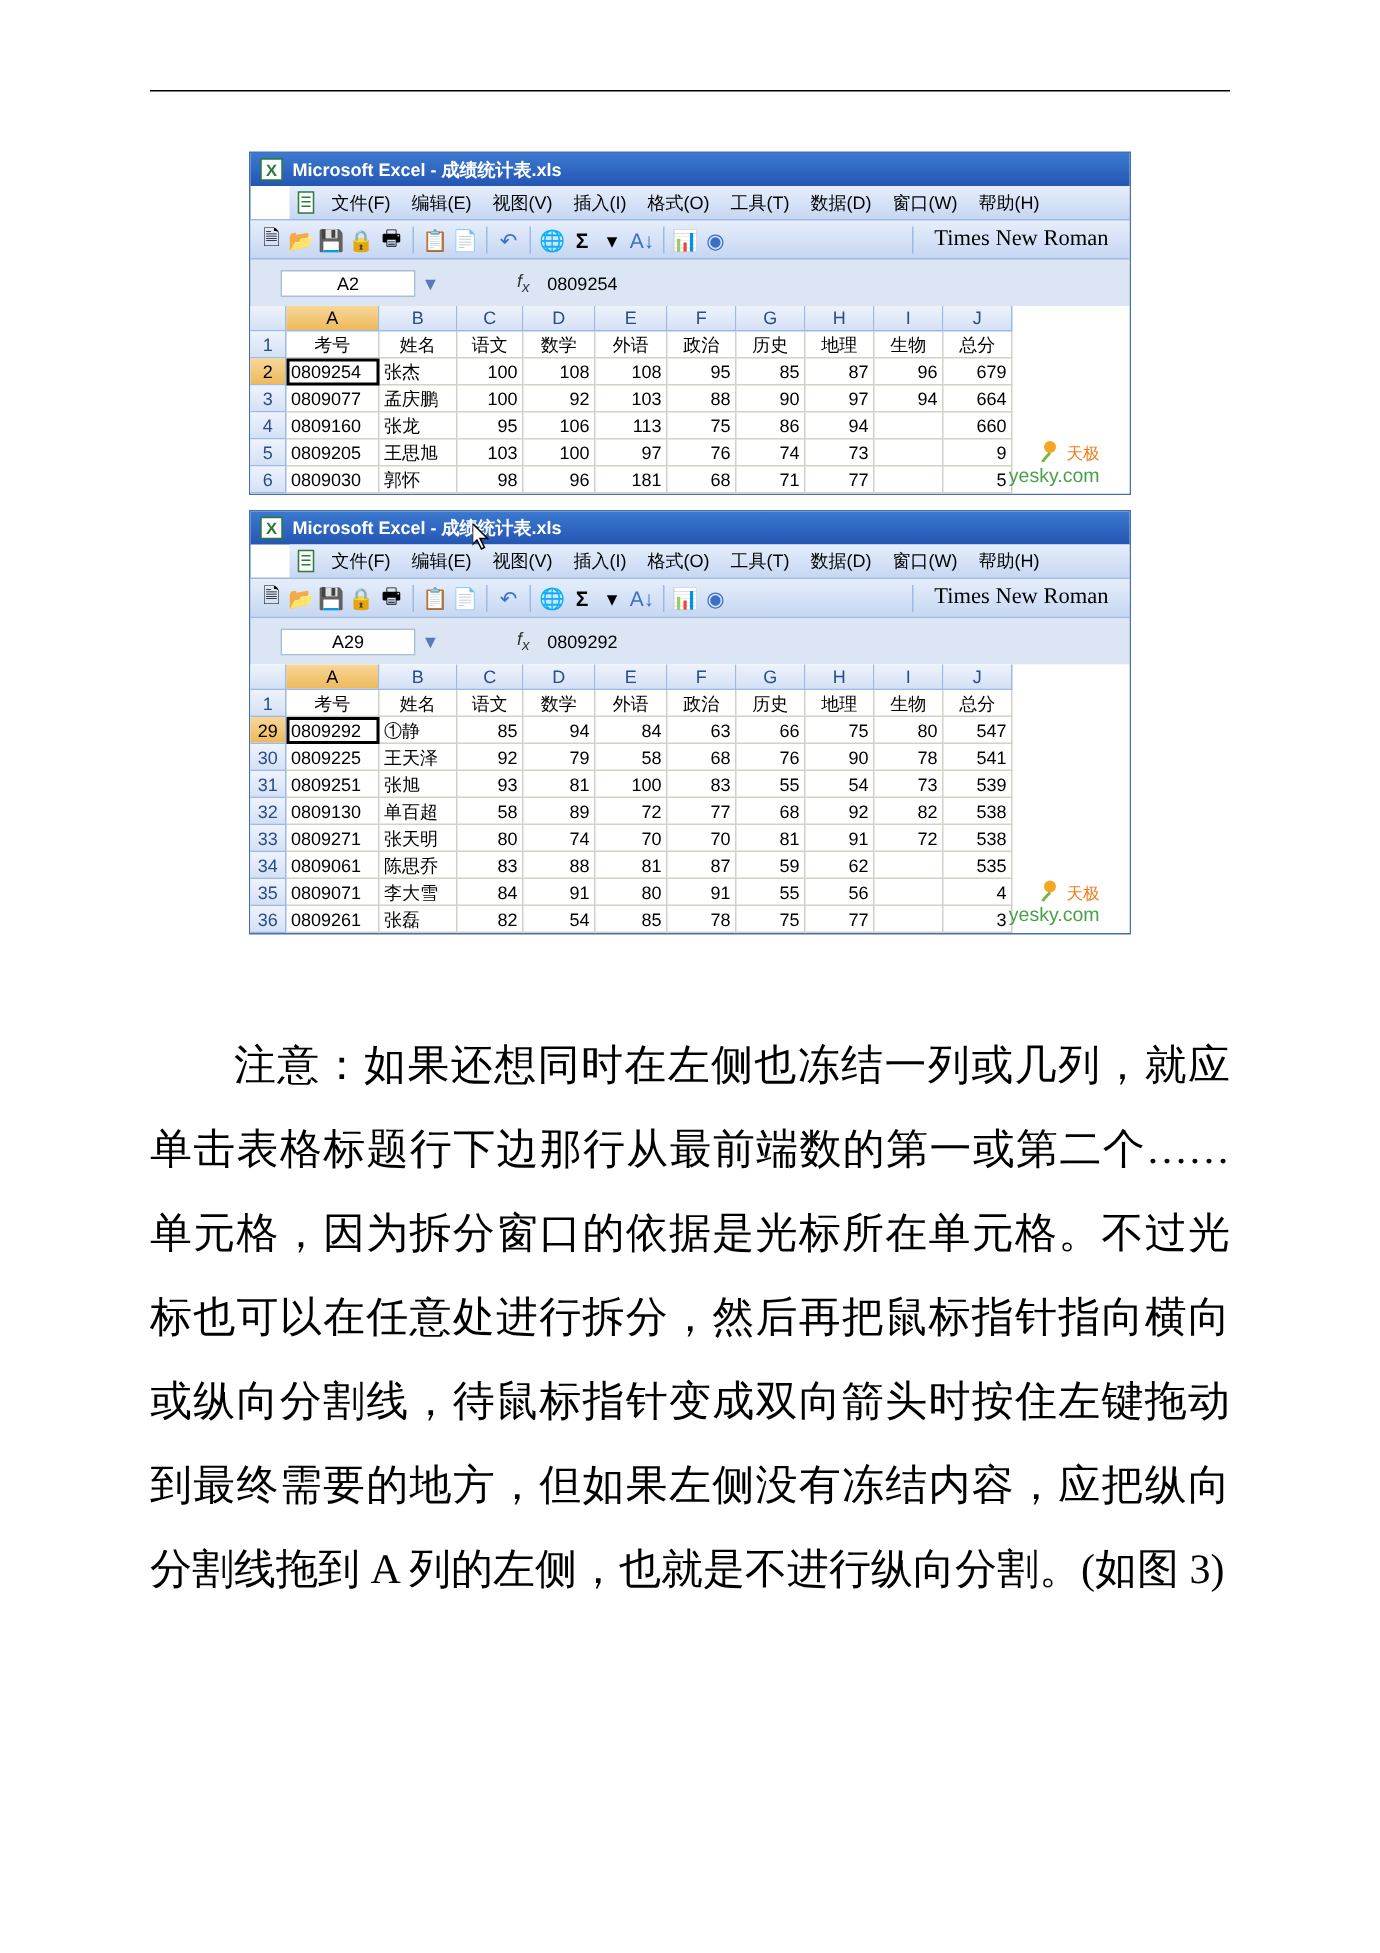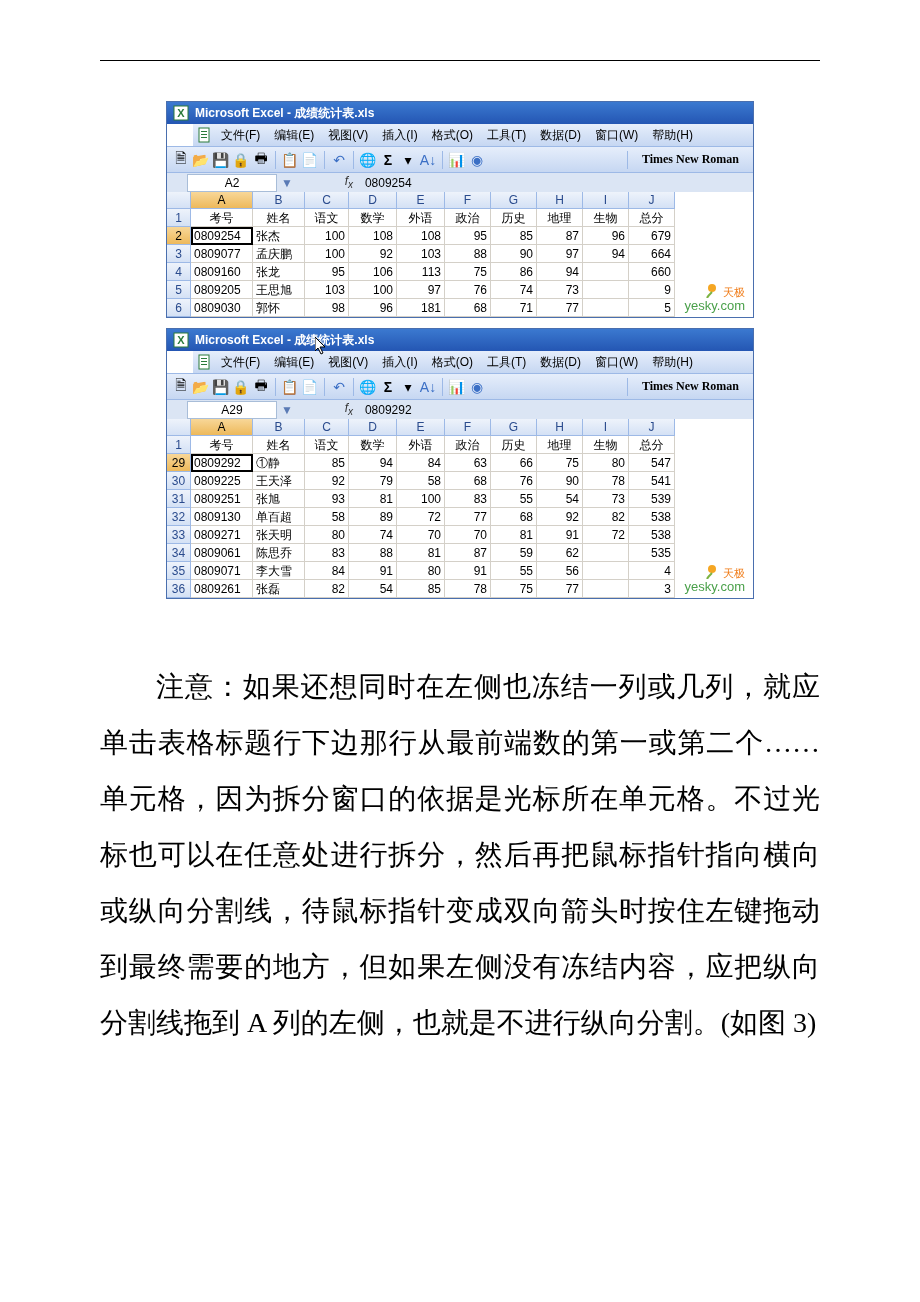--- a/index.html
+++ b/index.html
@@ -57,29 +57,28 @@
     padding: 0 6px;
   }
   .toolbar .tb-icon {
     width: 16px; height: 16px;
     display: flex; align-items: center; justify-content: center;
     font-size: 14px;
   }
   .tb-sep { width: 1px; height: 18px; background: #9db9e6; margin: 0 2px; }
   .font-name {
     font-family: "Times New Roman", serif;
-    font-size: 12px;
+    font-size: 15px;
     color: #000;
     padding: 0 8px;
-    font-weight: bold;
   }
   .formula-bar {
     display: flex;
     align-items: center;
-    height: 20px;
+    height: 32px;
     background: #dbe5f4;
     border-top: 1px solid #9db9e6;
     padding: 0 0 0 0;
   }
   .name-box {
     width: 90px;
     height: 18px;
     background: #fff;
     border: 1px solid #a8bdd8;
     margin: 0 4px 0 20px;
@@ -145,21 +144,21 @@
     z-index: 2;
     position: relative;
   }
   .corner {
     background: linear-gradient(to bottom, #eef3fb, #d4e1f5);
     border-right: 1px solid #9db9e6;
     border-bottom: 1px solid #9db9e6;
   }
   .watermark {
     position: absolute;
-    right: 8px;
+    right: 20px;
     bottom: 4px;
     font-size: 11px;
     color: #f07d1a;
     text-align: right;
     line-height: 13px;
     pointer-events: none;
   }
   .watermark .yk { color: #4aa04a; font-family: Verdana, sans-serif; font-size: 13px;}
   .watermark svg { vertical-align: -2px; }
   .body-text {

